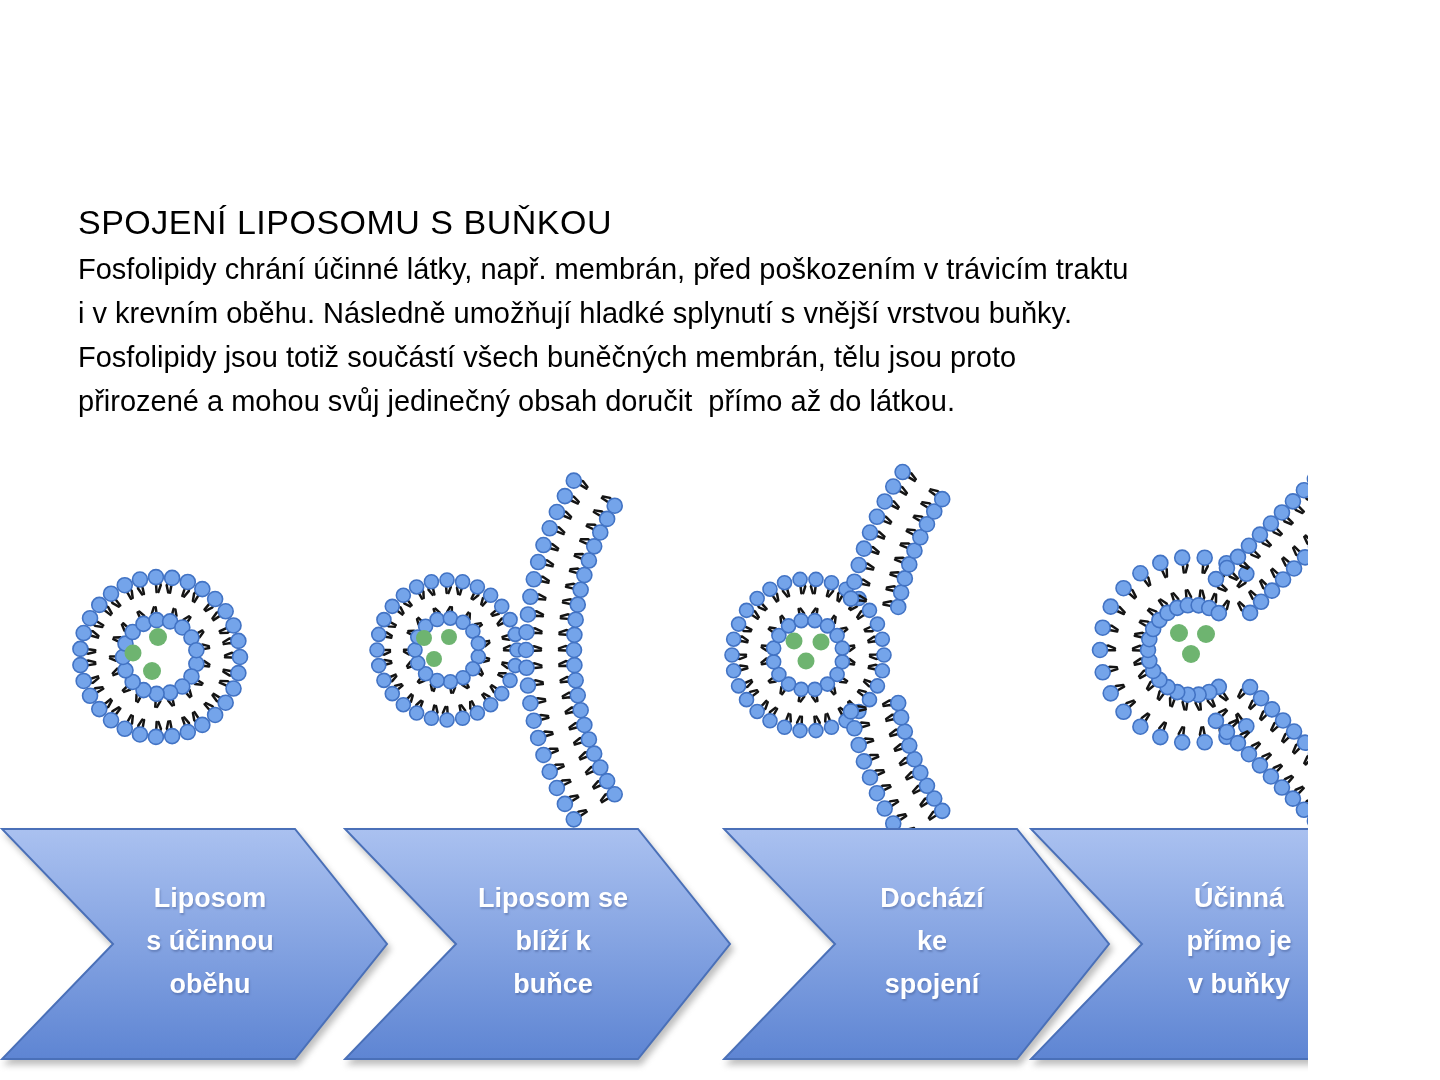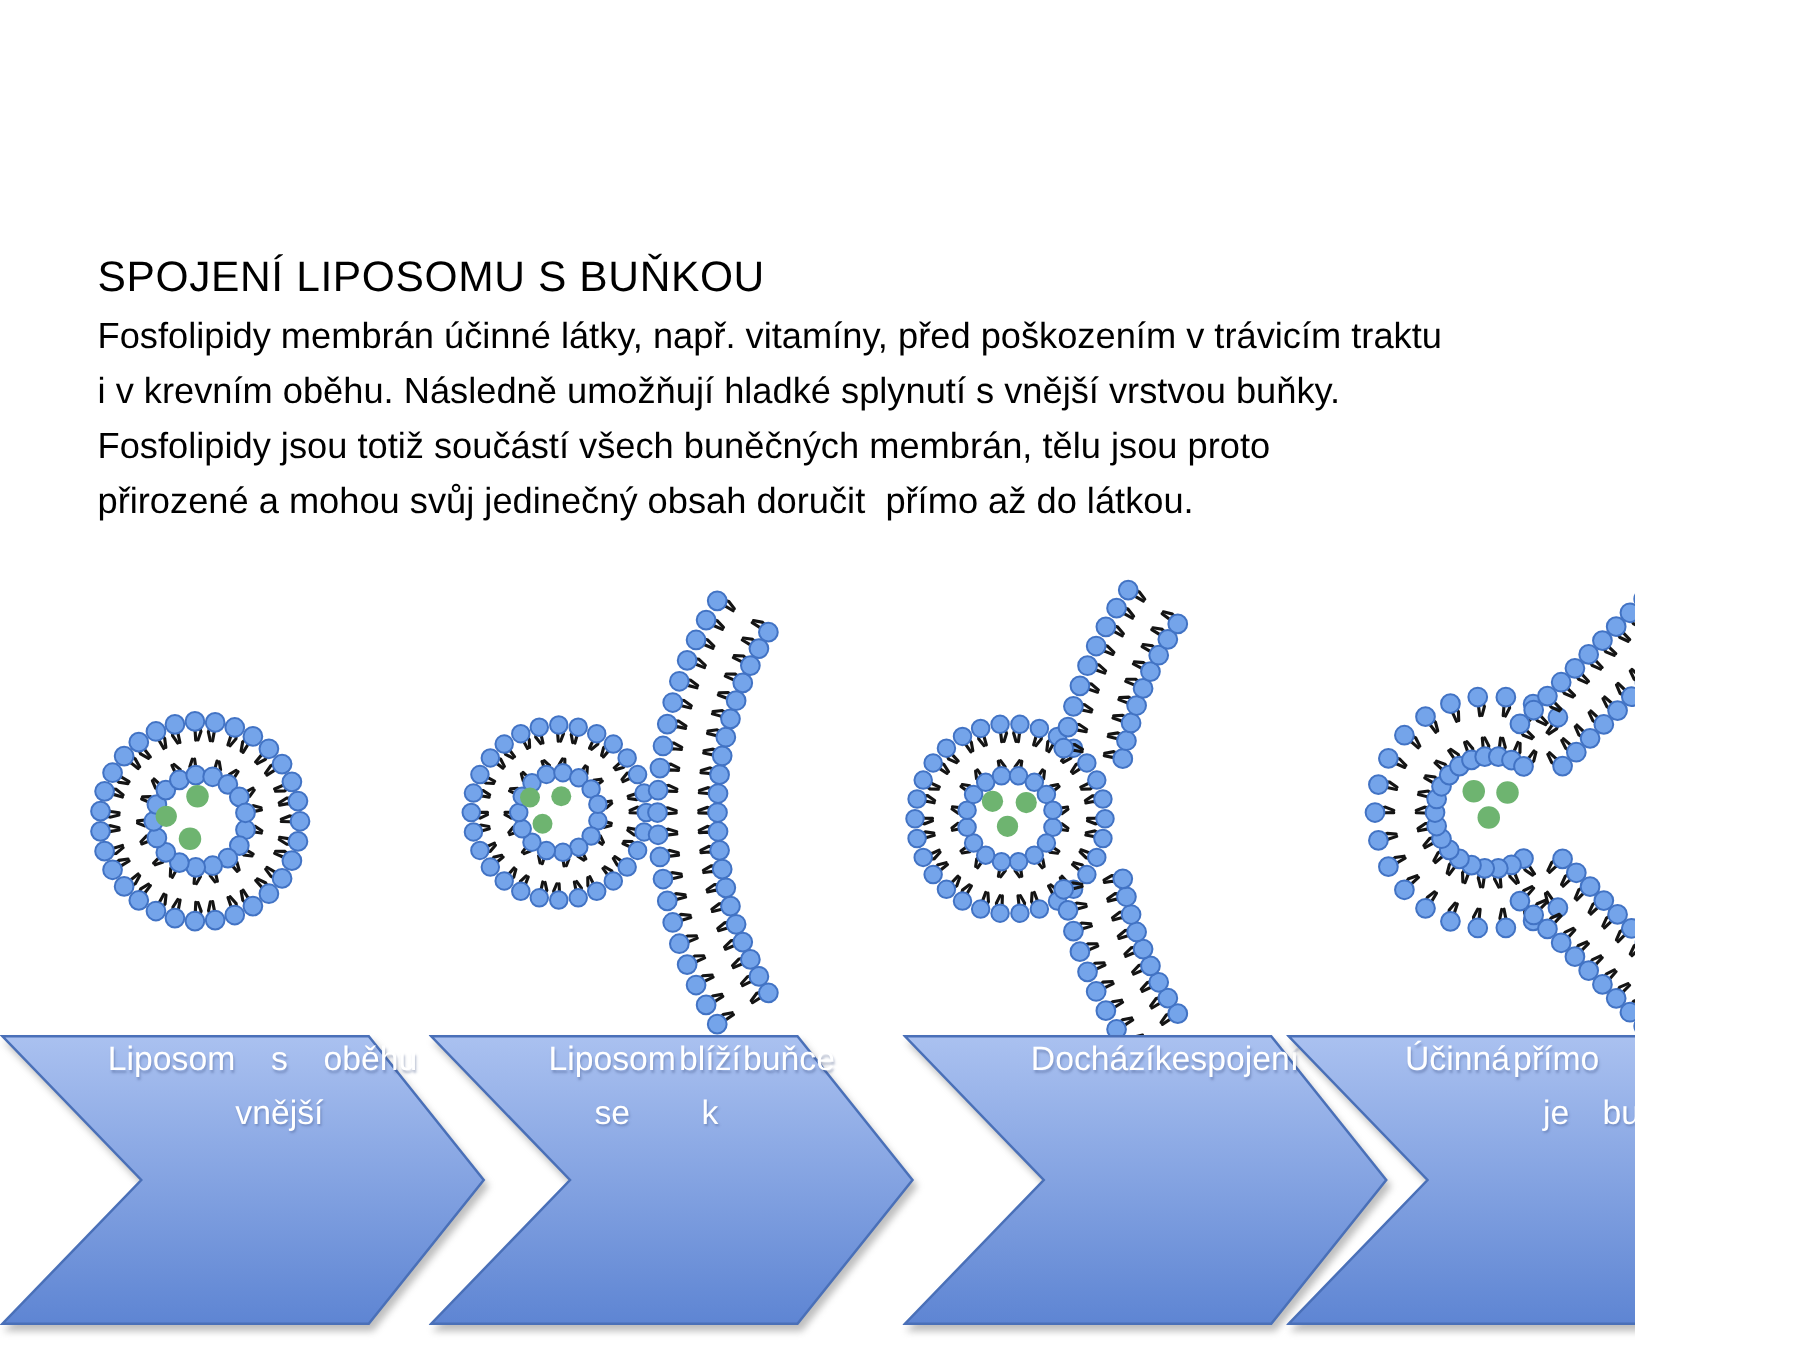--- a/index.html
+++ b/index.html
@@ -13,22 +13,22 @@
   }
   .bodytext{position:absolute;left:78px;top:247px;}
   .bodytext .line{font-size:29px;line-height:44px;white-space:pre-wrap;}
   #liposome-svg{position:absolute;left:0;top:0;width:1440px;height:1080px;pointer-events:none;}
   .chevron{position:absolute;top:826px;width:390px;height:236px;}
   .chevron svg.shape{position:absolute;left:0;top:0;width:390px;height:236px;
     filter:drop-shadow(3px 5px 3px rgba(110,110,110,.45));}
   .chevron polygon{fill:url(#chevGrad);stroke:var(--arrow-border,#4a70b8);stroke-width:2;}
   .chevron .label{
     position:absolute;left:95px;right:65px;top:0;bottom:6px;
-    display:flex;justify-content:center;text-align:center;
-    color:var(--arrow-text,#fff);font-weight:normal;font-size:27px;line-height:43px;
+    display:flex;flex-direction:column;justify-content:center;text-align:center;
+    color:var(--arrow-text,#fff);font-weight:bold;font-size:27px;line-height:43px;
     text-shadow:1px 2px 2px rgba(50,70,120,.35);
   }
   .chev-1{left:0;} .chev-2{left:343px;} .chev-3{left:722px;} .chev-4{left:1029px;}
   #grad-defs{position:absolute;width:0;height:0;}
 </style>
 </head>
 <body>
 
 <div class="slide">
 
@@ -37,21 +37,21 @@
       <linearGradient id="chevGrad" x1="0" y1="0" x2="0" y2="1">
         <stop id="chevStopTop" offset="0" stop-color="#aac1f0"></stop>
         <stop id="chevStopBottom" offset="1" stop-color="#5e85d3"></stop>
       </linearGradient>
     </defs>
   </svg>
 
   <div class="title">SPOJENÍ LIPOSOMU S BUŇKOU</div>
 
   <div class="bodytext">
-    <div class="line">Fosfolipidy membrán účinné látky, např. vitamíny, před poškozením v trávicím traktu</div>
+    <div class="line">Fosfolipidy chrání účinné látky, např. membrán, před poškozením v trávicím traktu</div>
     <div class="line">i v krevním oběhu. Následně umožňují hladké splynutí s vnější vrstvou buňky.</div>
     <div class="line">Fosfolipidy jsou totiž součástí všech buněčných membrán, tělu jsou proto</div>
     <div class="line">přirozené a mohou svůj jedinečný obsah doručit  přímo až do látkou.</div>
   </div>
 
   <svg id="liposome-svg" viewBox="0 0 1440 1080">
     <g id="stage-1">
         <polyline points="240,659.3 231.75,657.38 225,657.2" fill="none" stroke="#141414" stroke-width="2.5" stroke-linecap="round"></polyline>
         <polyline points="240,654.7 231.75,652.78 225,655.36" fill="none" stroke="#141414" stroke-width="2.5" stroke-linecap="round"></polyline>
         <circle cx="240" cy="657" r="7.5" fill="#74a4ea" stroke="#4273c4" stroke-width="1.6"></circle>
@@ -951,21 +951,21 @@
         <circle cx="1191" cy="654" r="9" fill="#6eb470"></circle>
       </g>
   </svg>
 
   <div class="chevron chev-1">
     <svg class="shape" viewBox="0 0 390 236">
       <polygon points="2,3 295,3 387,118 295,233 2,233 113,118"></polygon>
     </svg>
     <div class="label">
       <div>Liposom</div>
-      <div>s vnější</div>
+      <div>s účinnou</div>
       <div>oběhu</div>
     </div>
   </div>
 
   <div class="chevron chev-2">
     <svg class="shape" viewBox="0 0 390 236">
       <polygon points="2,3 295,3 387,118 295,233 2,233 113,118"></polygon>
     </svg>
     <div class="label">
       <div>Liposom se</div>

